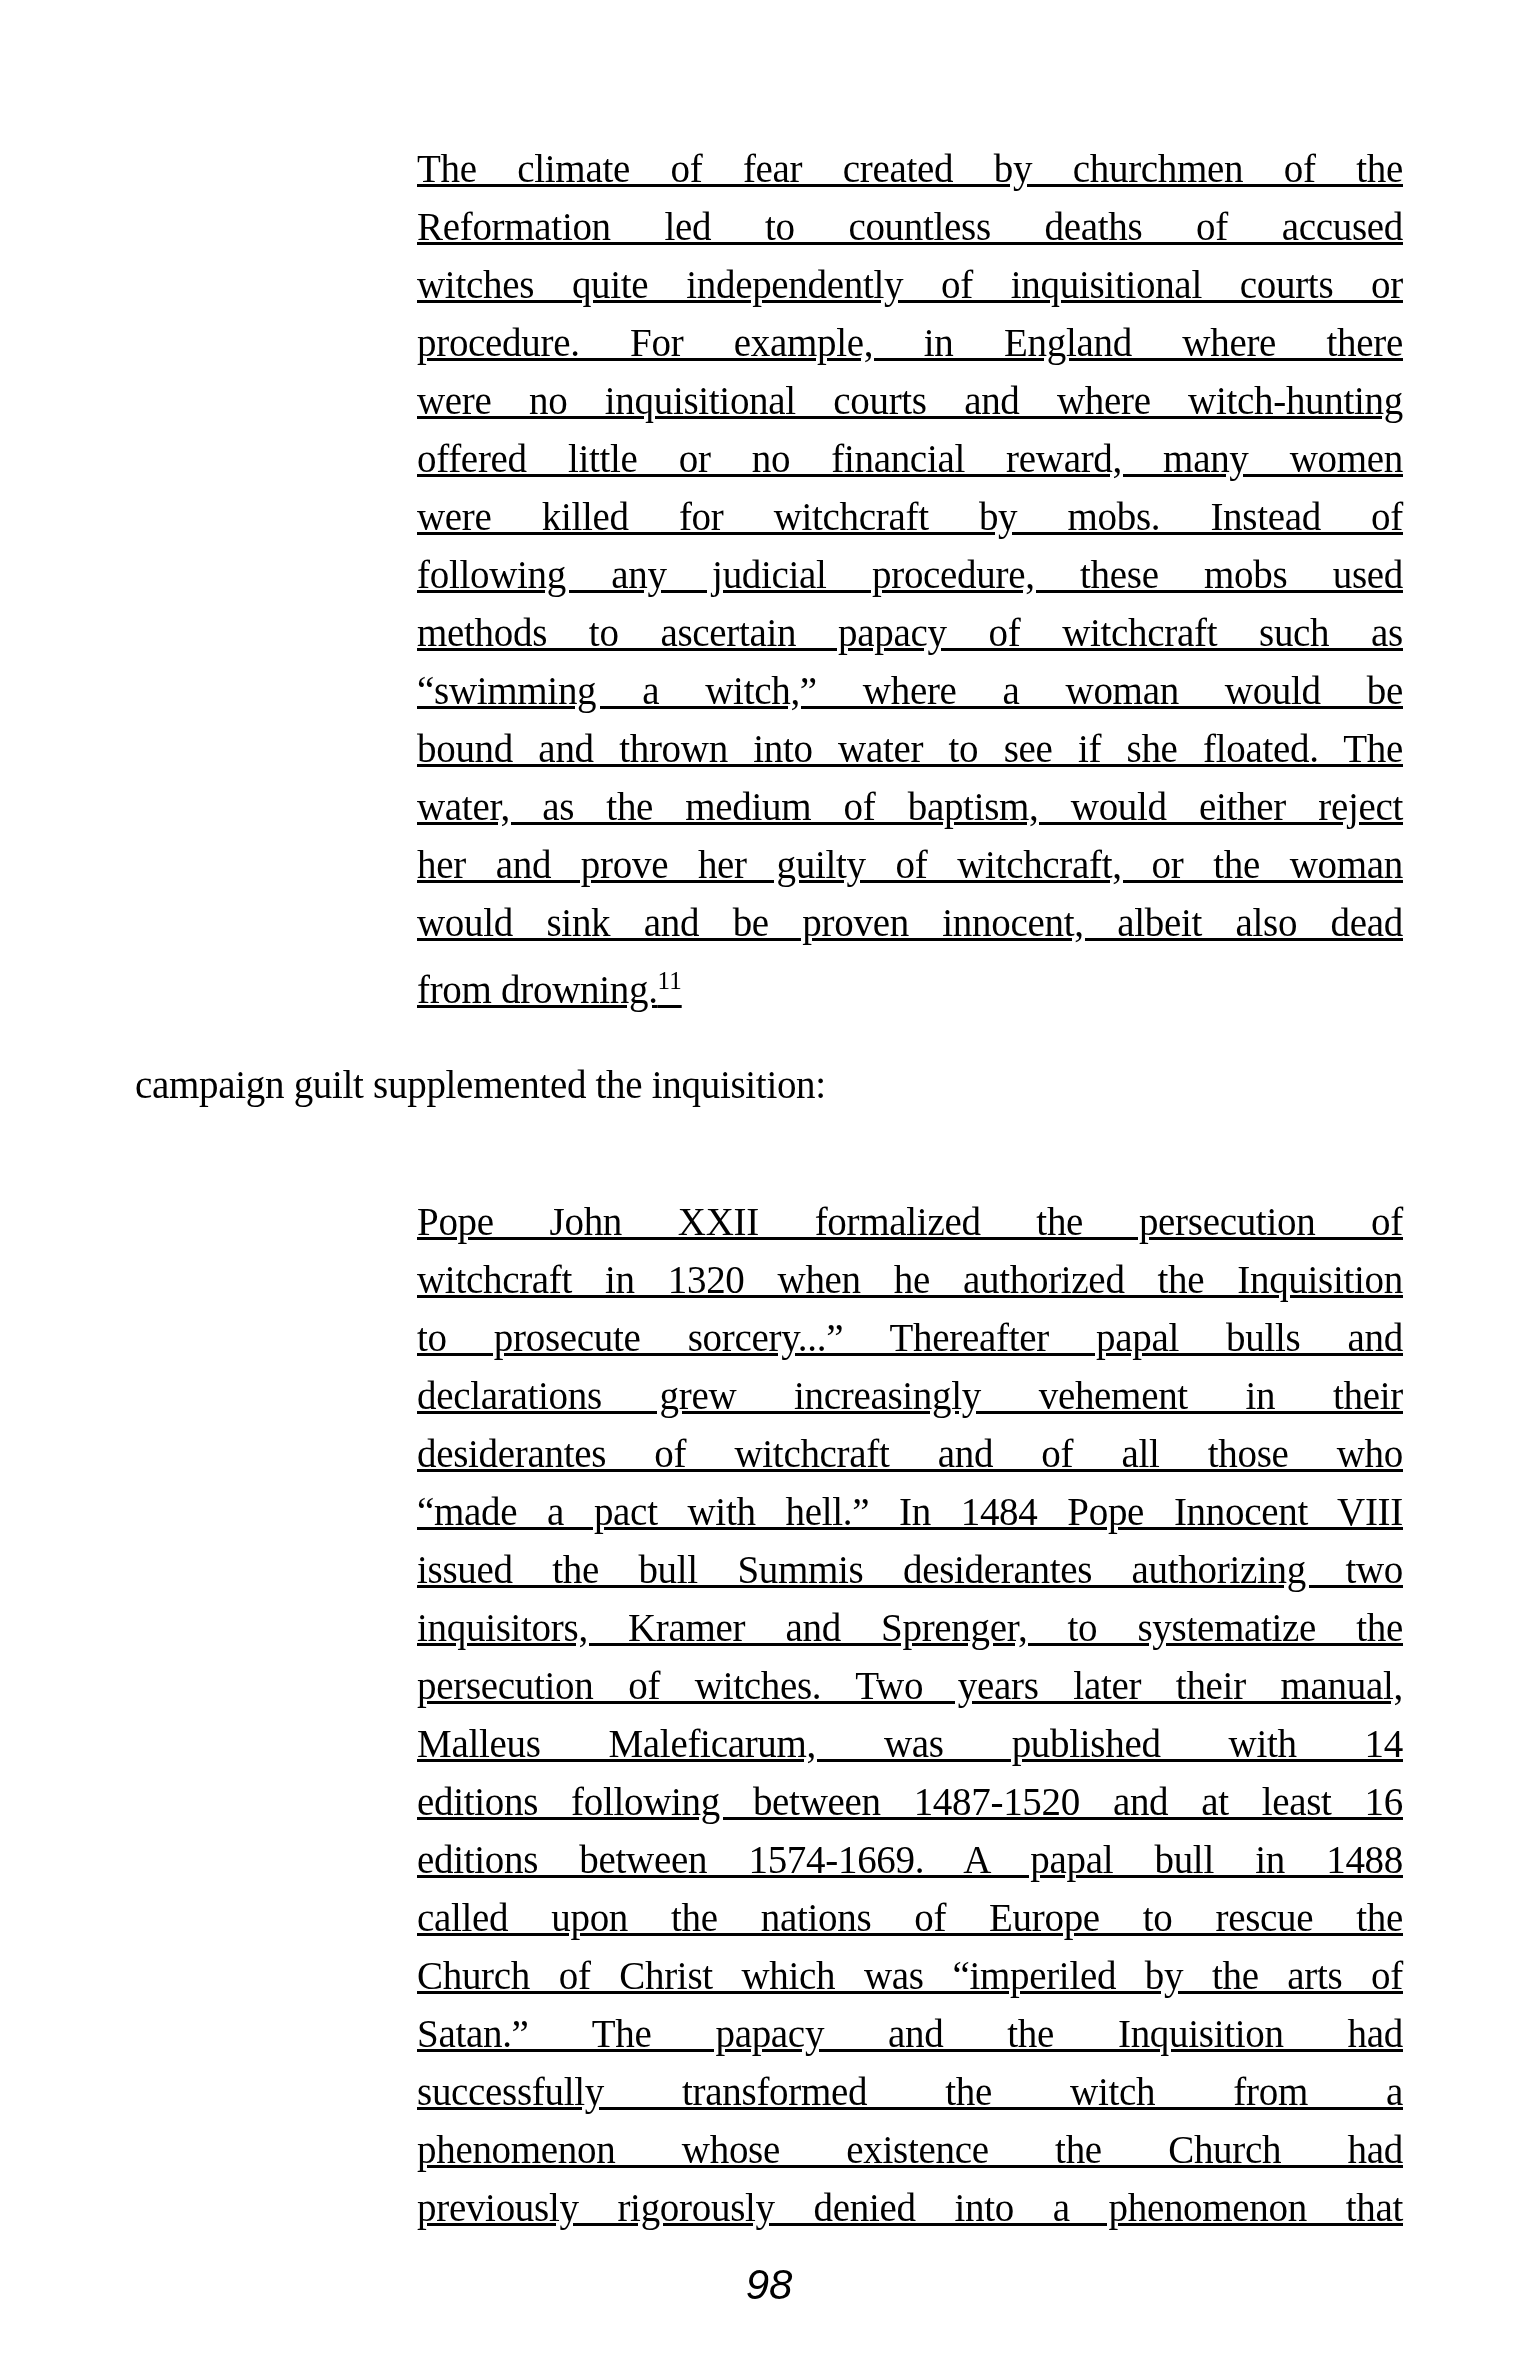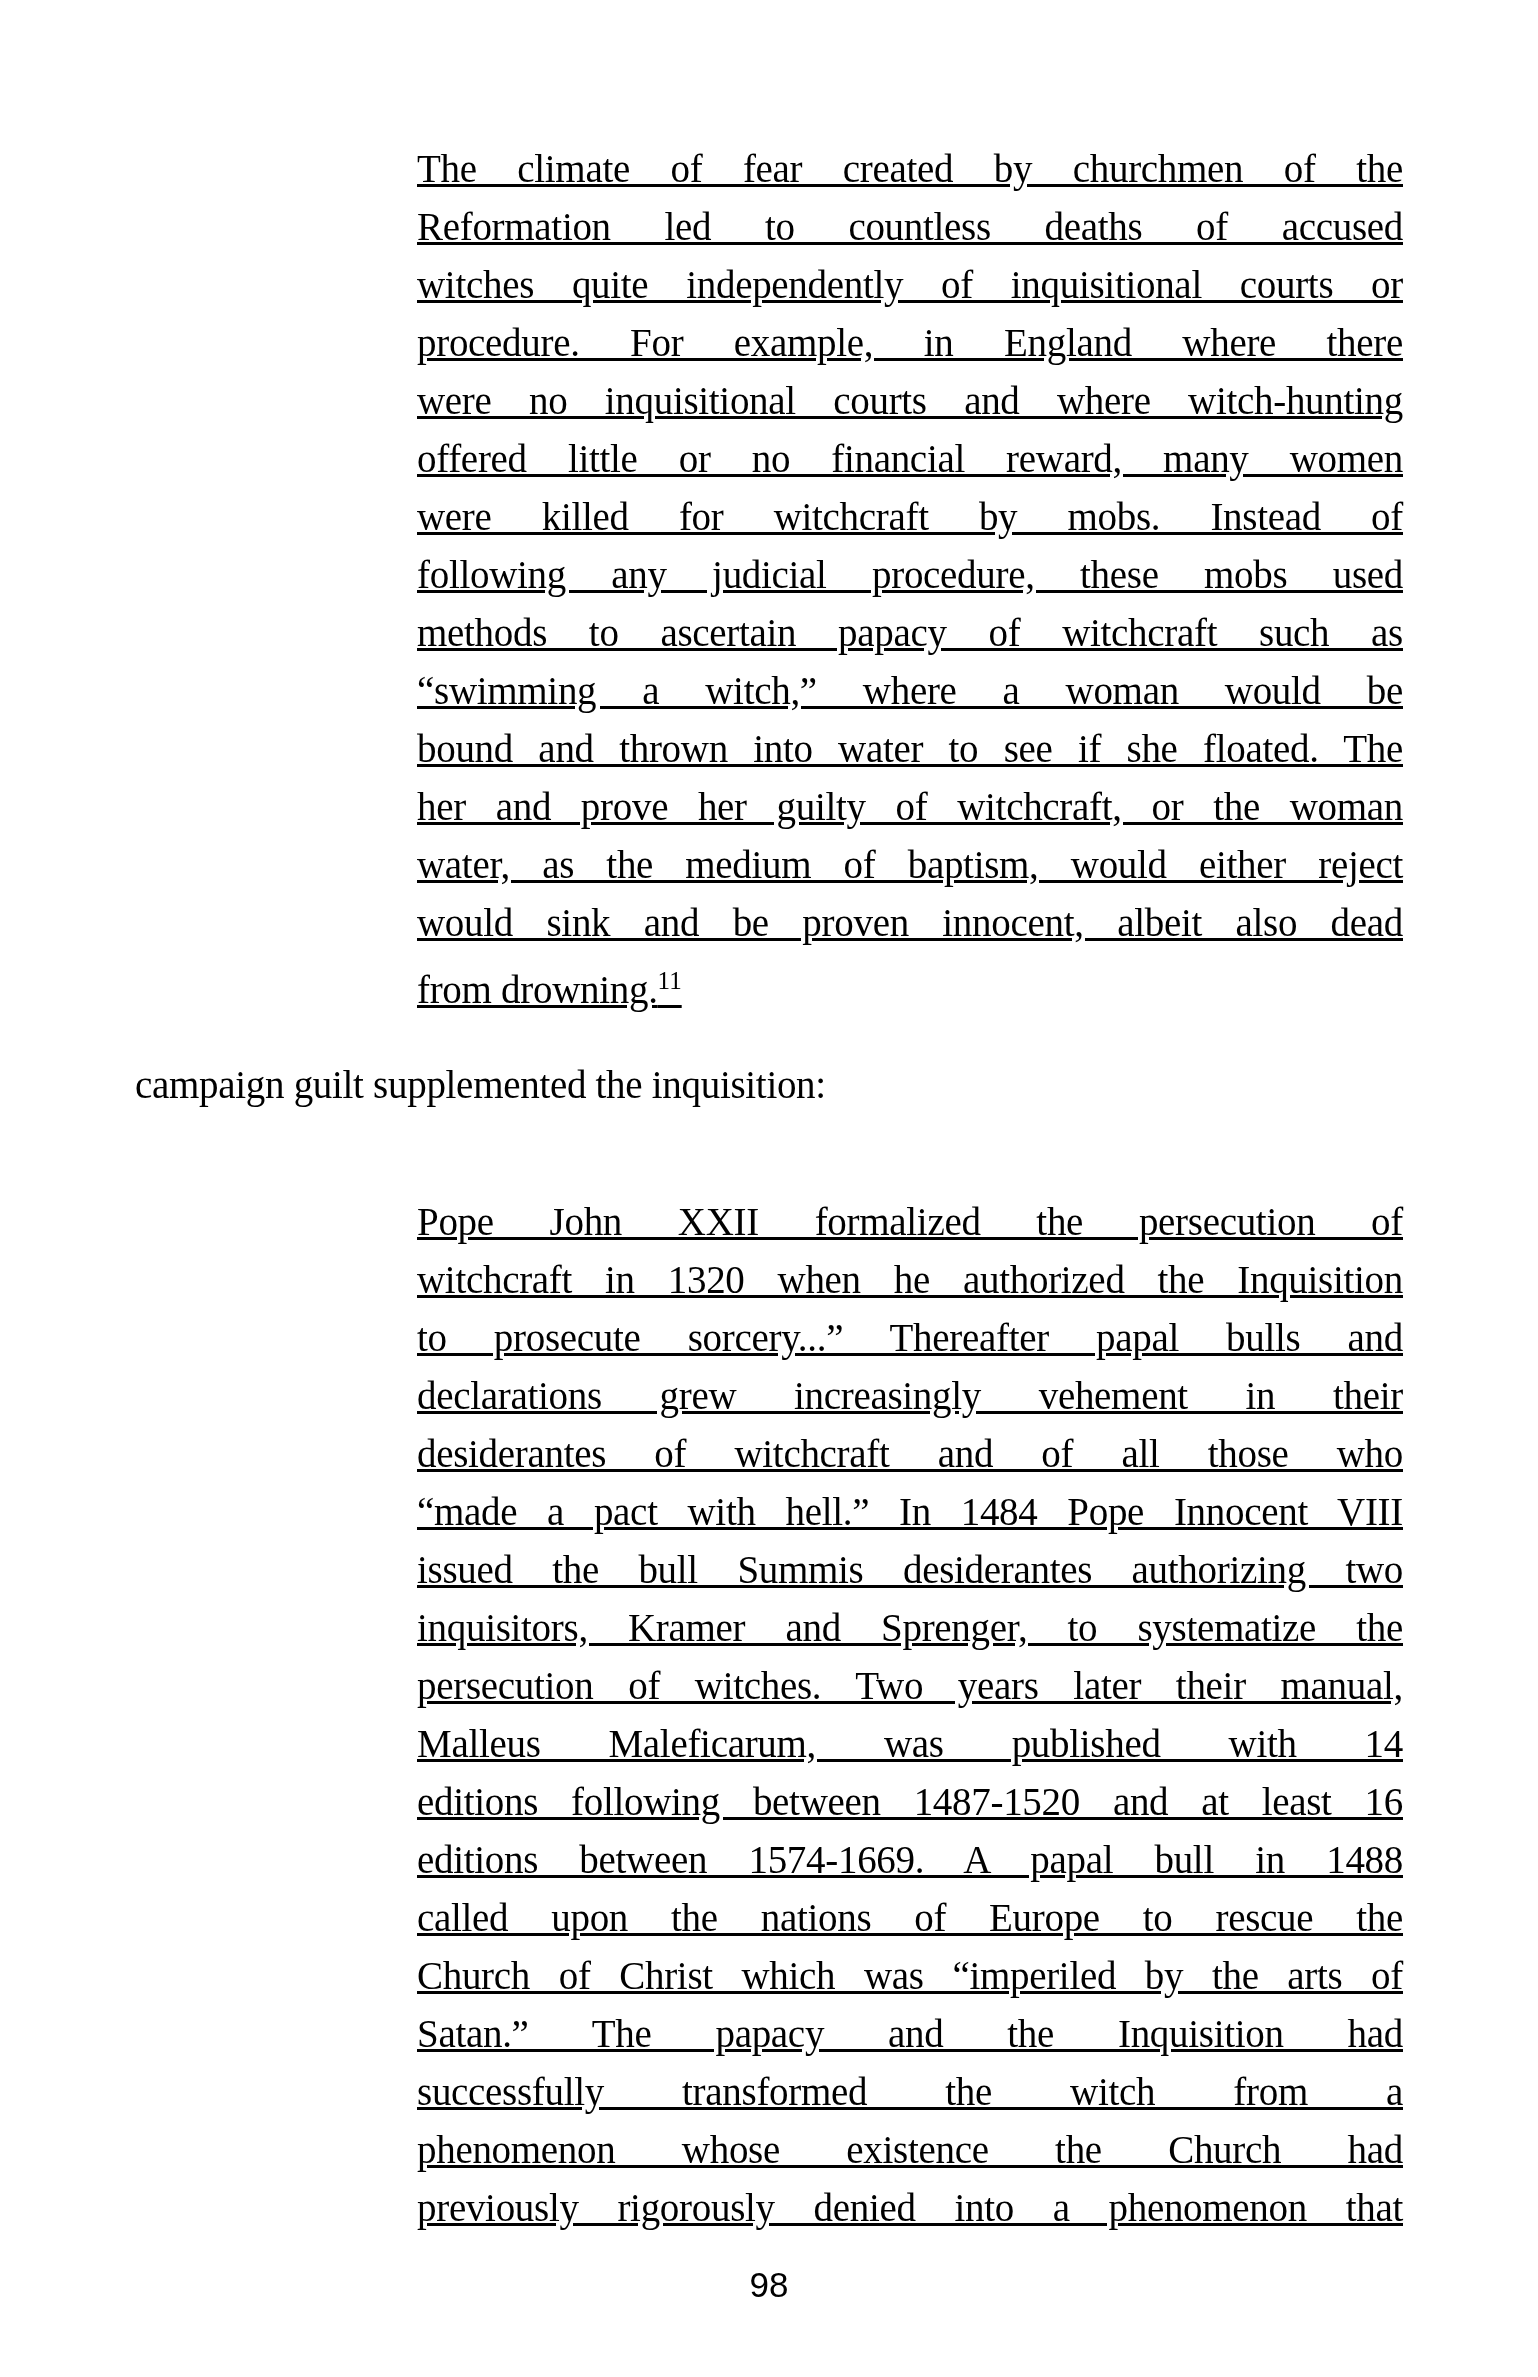--- a/index.html
+++ b/index.html
@@ -39,45 +39,46 @@
   }
   sup {
     font-size: 25px;
     vertical-align: super;
     letter-spacing: 0;
   }
   .page-number {
     margin-top: 18.6px;
     text-align: center;
     font-family: "Liberation Sans", "DejaVu Sans", sans-serif;
-    font-size: 35px;
+    font-size: 42px;
     line-height: 58px;
     letter-spacing: 0;
+    font-style: italic;
   }
 </style>
 </head>
 <body>
 
 <div class="page">
   <div class="content">
 
     <div class="blockquote">
         <div class="line">The climate of fear created by churchmen of the</div>
         <div class="line">Reformation led to countless deaths of accused</div>
         <div class="line">witches quite independently of inquisitional courts or</div>
         <div class="line">procedure. For example, in England where there</div>
         <div class="line">were no inquisitional courts and where witch-hunting</div>
         <div class="line">offered little or no financial reward, many women</div>
         <div class="line">were killed for witchcraft by mobs. Instead of</div>
         <div class="line">following any judicial procedure, these mobs used</div>
         <div class="line">methods to ascertain papacy of witchcraft such as</div>
         <div class="line">“swimming a witch,” where a woman would be</div>
         <div class="line">bound and thrown into water to see if she floated. The</div>
+        <div class="line">water, as the medium of baptism, would either reject</div>
         <div class="line">her and prove her guilty of witchcraft, or the woman</div>
-        <div class="line">water, as the medium of baptism, would either reject</div>
         <div class="line">would sink and be proven innocent, albeit also dead</div>
         <div class="line last-left">from drowning.<sup>11</sup></div>
       </div>
 
     <div class="paragraph">
         <div class="line last-left">campaign guilt supplemented the inquisition:</div>
       </div>
 
     <div class="blockquote quote2">
         <div class="line">Pope John XXII formalized the persecution of</div>

